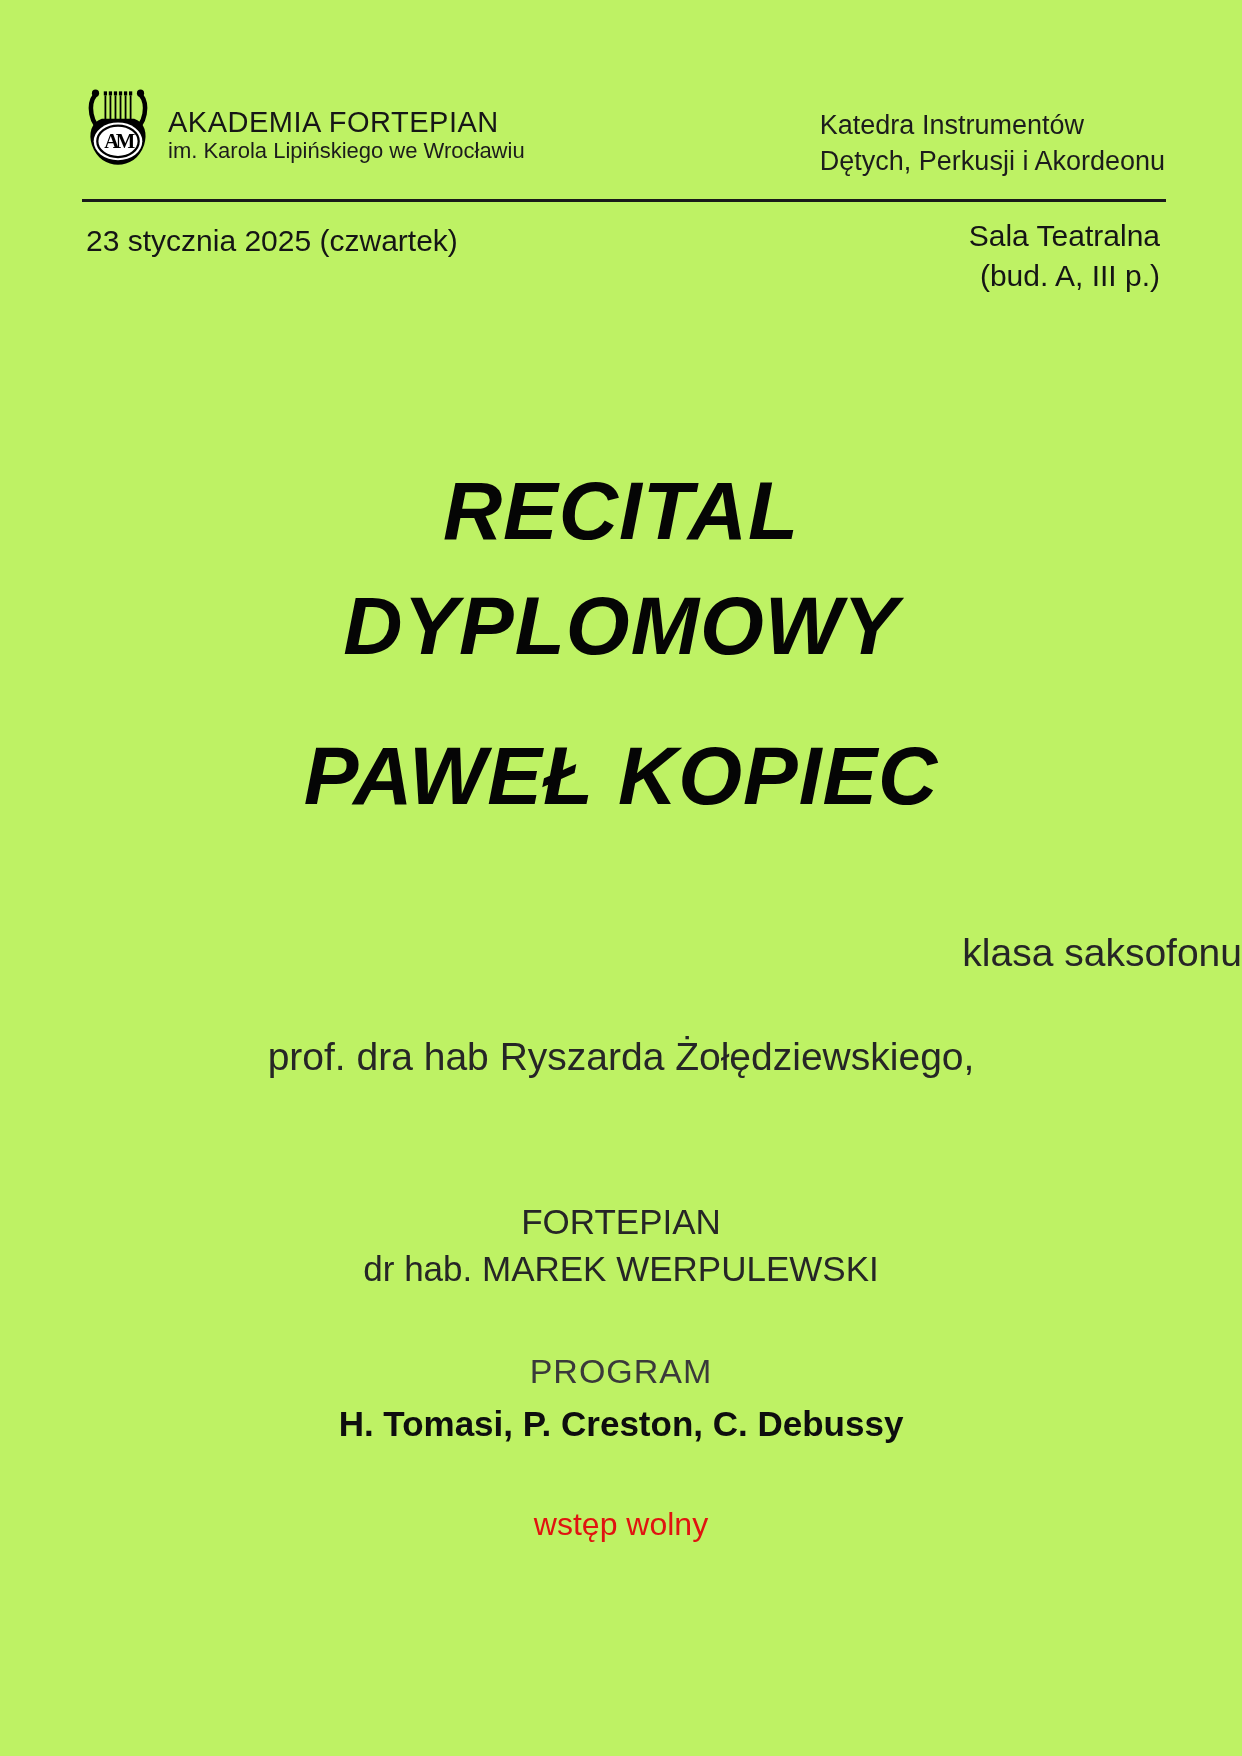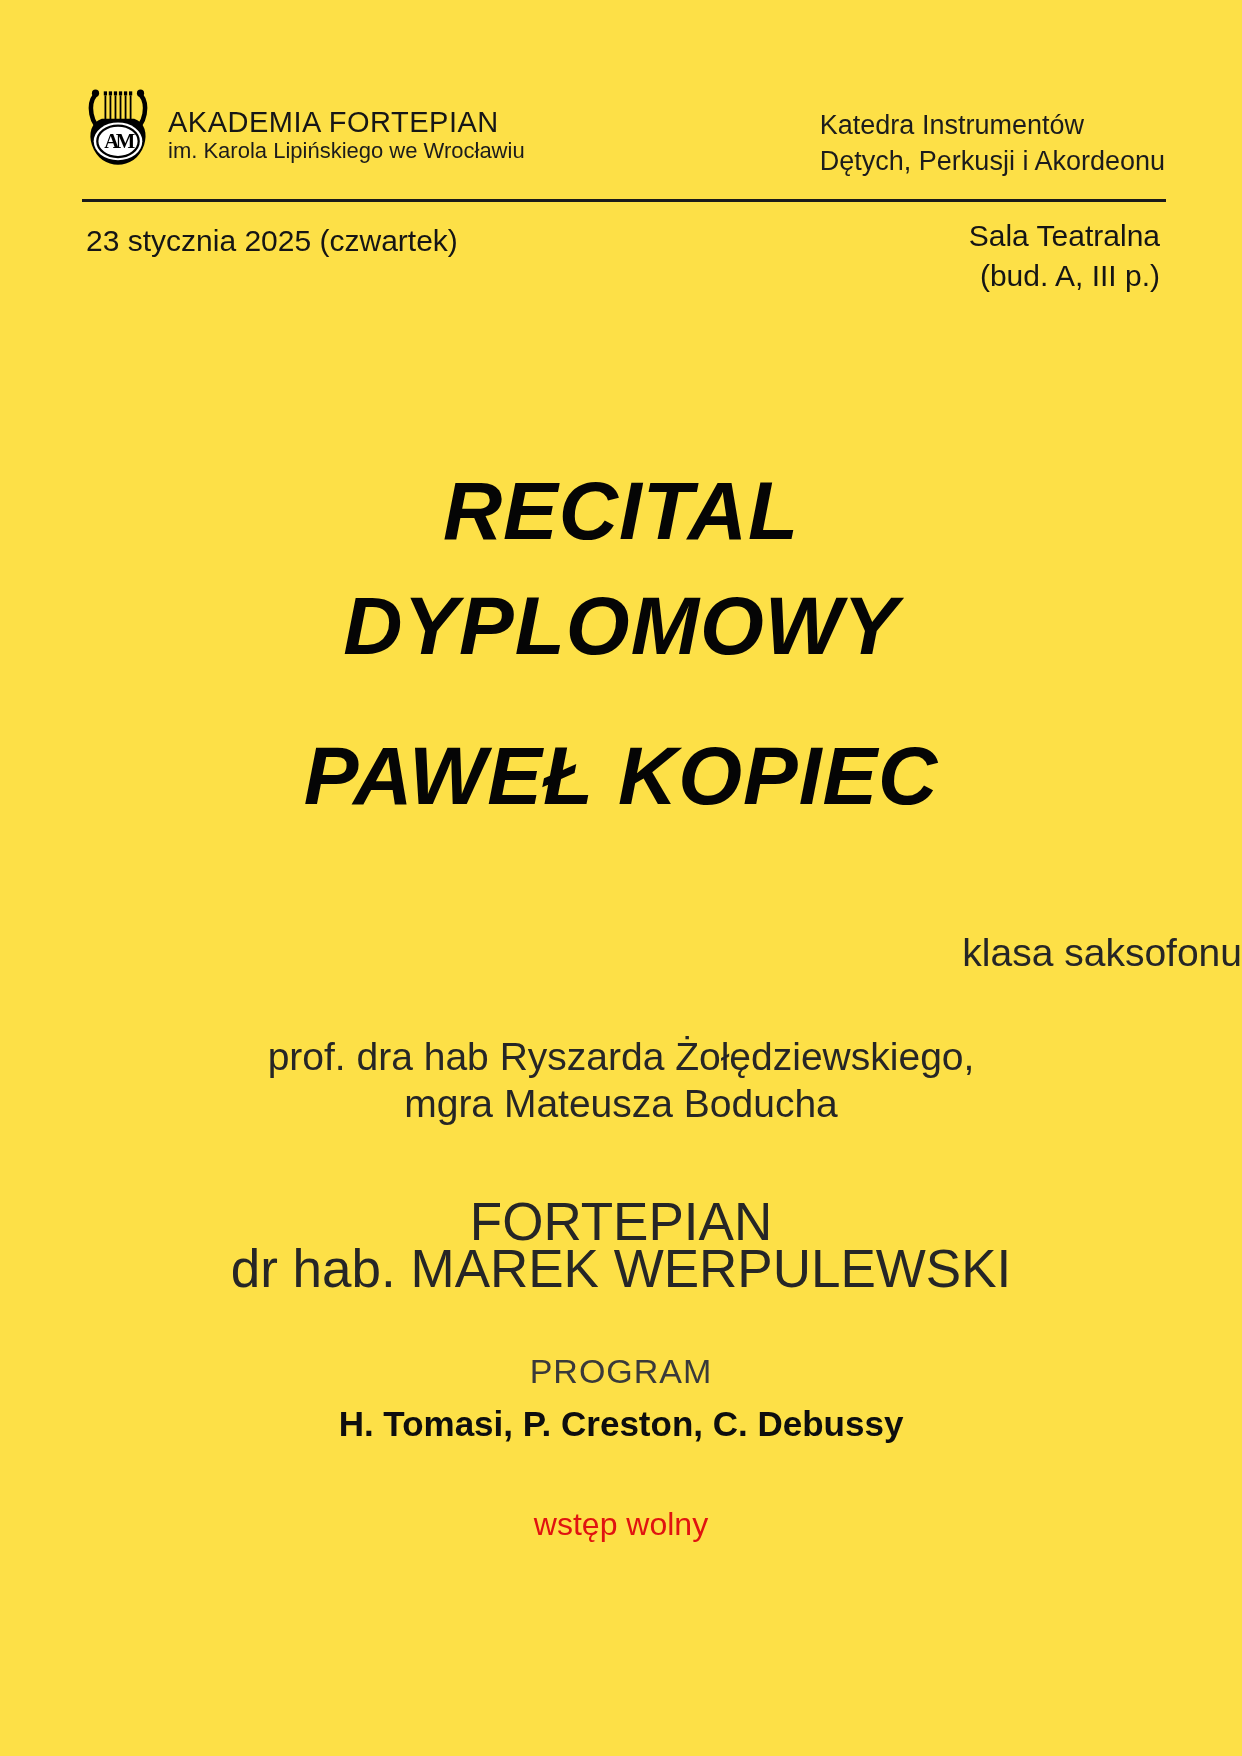--- a/index.html
+++ b/index.html
@@ -1,20 +1,20 @@
 <!DOCTYPE html>
 <html><head>
 <meta charset="utf-8">
 <style>
   html,body { margin:0; padding:0; background:#888; }
   .page {
     position:relative;
     width:1242px; height:1756px;
     margin:0 auto;
-    background:#fde047;
+    background:#bef264;
     font-family:"Liberation Sans", sans-serif;
     color:#1f1f1f;
     overflow:hidden;
   }
 
   
   .header {
     position:absolute; top:84px; left:82px; right:77px;
     display:flex; justify-content:space-between; align-items:flex-start;
   }
@@ -53,21 +53,21 @@
     position:absolute; top:453px; left:0; width:100%;
     text-align:center; font-weight:bold; color:#050505;
     font-size:82px; line-height:115px; letter-spacing:1px;font-style:italic;
   }
   .performer-line { margin-top:35px; }
 
   
   .section { position:absolute; left:0; width:100%; text-align:center; }
   .s-class      { top:931px;  font-size:39px; color:#262626;text-align:right; }
   .s-professors { top:1033px; font-size:39px; color:#262626; line-height:47px; }
-  .s-piano      { top:1198px; font-size:53px; color:#262626; line-height:47px; }
+  .s-piano      { top:1198px; font-size:35px; color:#262626; line-height:47px; }
   .s-program    { top:1352px; font-size:34px; color:#3a3a3a; letter-spacing:1px; }
   .s-composers  { top:1404px; font-size:35px; font-weight:bold; color:#0e0e0e; }
   .s-admission  { top:1506px; font-size:32px; }
 </style>
 </head>
 <body>
 
 <div class="page">
 
   <div class="header">
@@ -130,21 +130,20 @@
   <div class="title-block">
     <div>RECITAL</div>
     <div>DYPLOMOWY</div>
     <div class="performer-line">PAWEŁ KOPIEC</div>
   </div>
 
   <div class="section s-class">klasa saksofonu</div>
 
   <div class="section s-professors">
     <div>prof. dra hab Ryszarda Żołędziewskiego,</div>
-    <div>mgra Mateusza Boducha</div>
   </div>
 
   <div class="section s-piano">
     <div>FORTEPIAN</div>
     <div>dr hab. MAREK WERPULEWSKI</div>
   </div>
 
   <div class="section s-program">PROGRAM</div>
 
   <div class="section s-composers">H. Tomasi, P. Creston, C. Debussy</div>

